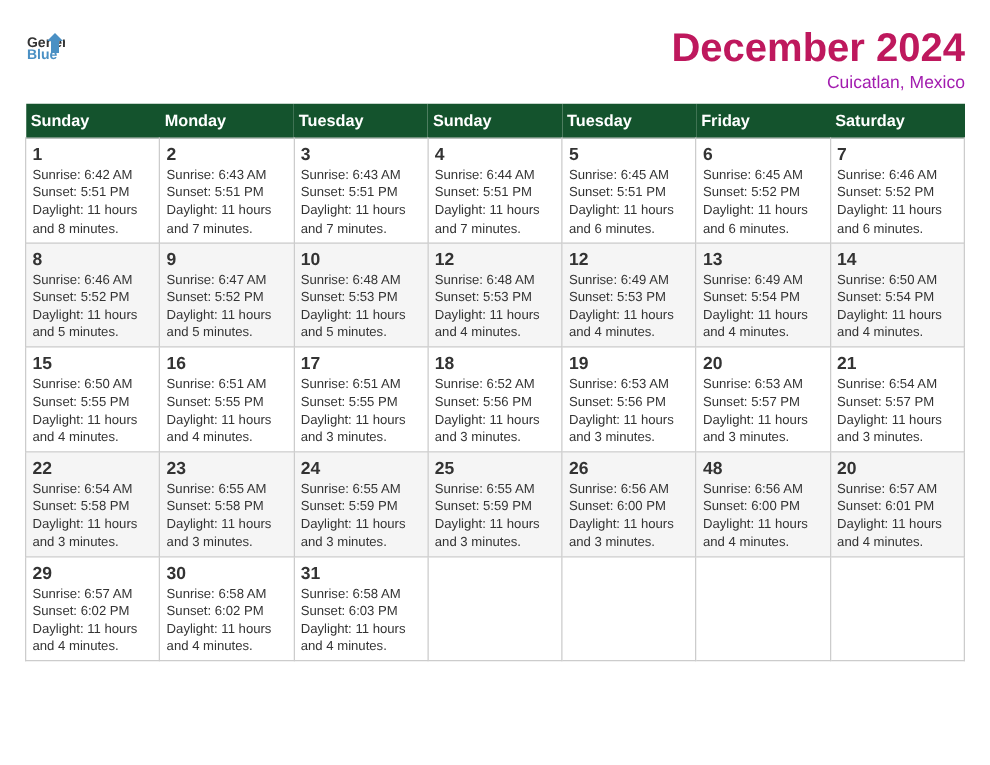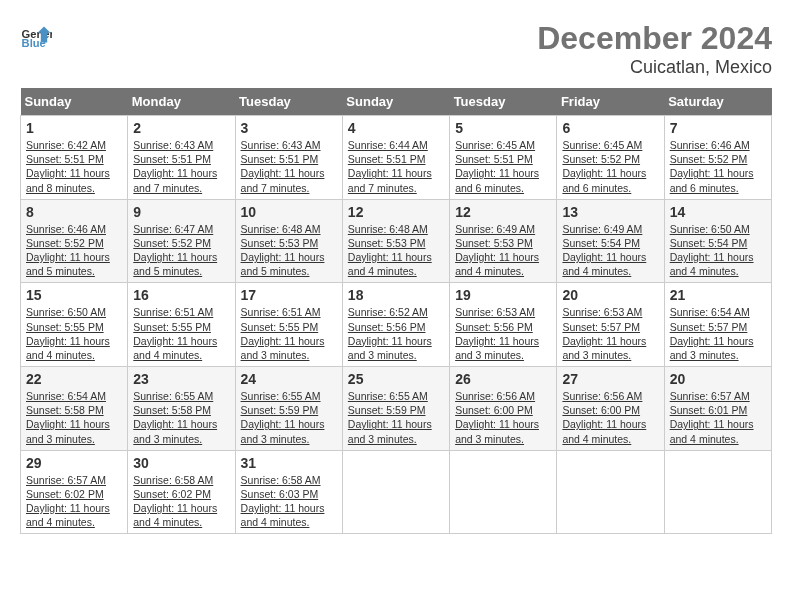--- a/index.html
+++ b/index.html
@@ -22,33 +22,33 @@
       gap: 4px;
     }
     .logo-icon {
       width: 32px;
       height: 32px;
     }
     .title-area { text-align: right; }
     .month-title {
       font-size: 32px;
       font-weight: bold;
-      color: #737373;
+      color: #be185d;
     }
     .location {
-      font-size: 18px;
-      color: #404040;
+      font-size: 14px;
+      color: #a21caf;
     }
     table {
       width: 100%;
       border-collapse: collapse;
       font-size: 11px;
     }
     th {
-      background: #737373;
+      background: #14532d;
       color: #fff;
       padding: 6px 4px;
       text-align: left;
       font-size: 13px;
       font-weight: bold;
     }
     td {
       border: 1px solid #ccc;
       vertical-align: top;
       padding: 4px 5px;
@@ -61,21 +61,20 @@
       font-size: 14px;
       font-weight: bold;
       color: #333;
       display: block;
       margin-bottom: 2px;
     }
     .day-info {
       font-size: 10.5px;
       color: #333;
       line-height: 1.35;
-      text-decoration: underline;
     }
     td.empty { background: #fff; }
     tr:nth-child(even) td.empty { background: #f5f5f5; }
   </style>
 </head>
 <body>
 
 <div class="header-area">
   <div class="logo">
     <svg class="logo-icon" viewBox="0 0 40 40">
@@ -312,21 +311,21 @@
         </td>
         <td>
           <span class="day-num">26</span>
           <div class="day-info">
             Sunrise: 6:56 AM<br>
             Sunset: 6:00 PM<br>
             Daylight: 11 hours and 3 minutes.
           </div>
         </td>
         <td>
-          <span class="day-num">27</span>
+          <span class="day-num">48</span>
           <div class="day-info">
             Sunrise: 6:56 AM<br>
             Sunset: 6:00 PM<br>
             Daylight: 11 hours and 4 minutes.
           </div>
         </td>
         <td>
           <span class="day-num">20</span>
           <div class="day-info">
             Sunrise: 6:57 AM<br>

